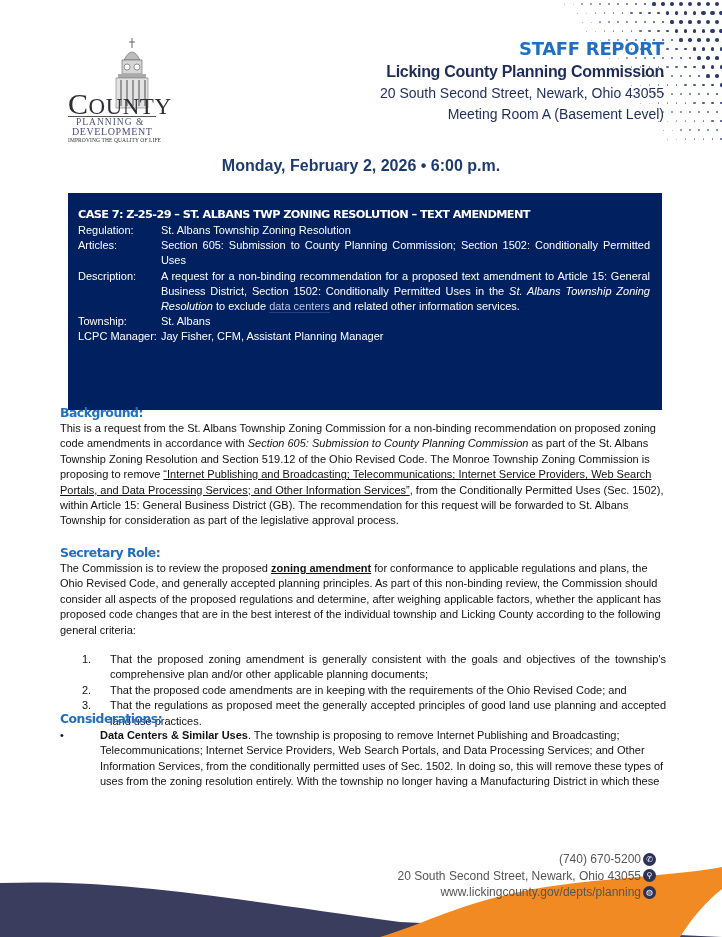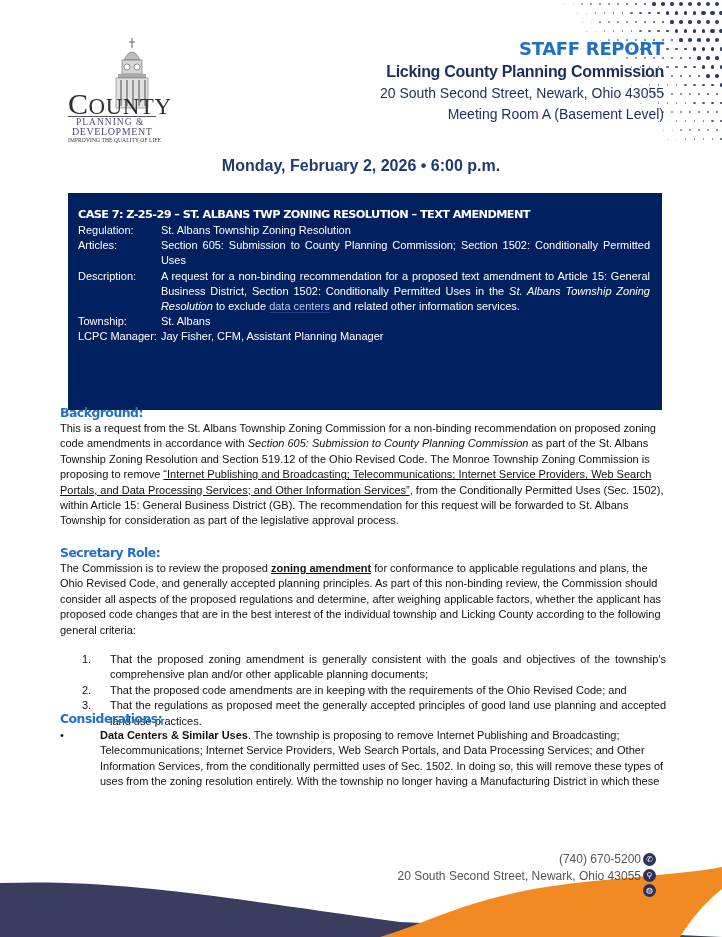--- a/index.html
+++ b/index.html
@@ -352,15 +352,16 @@
 <div class="footer">
   <div class="row">
       <span>(740) 670-5200</span>
       <span class="ico">✆</span>
     </div>
   <div class="row">
       <span>20 South Second Street, Newark, Ohio 43055</span>
       <span class="ico">⚲</span>
     </div>
   <div class="row">
+      <span>www.lickingcounty.gov/depts/planning</span>
       <span class="ico">◍</span>
     </div>
 </div>
 
 </body></html>

